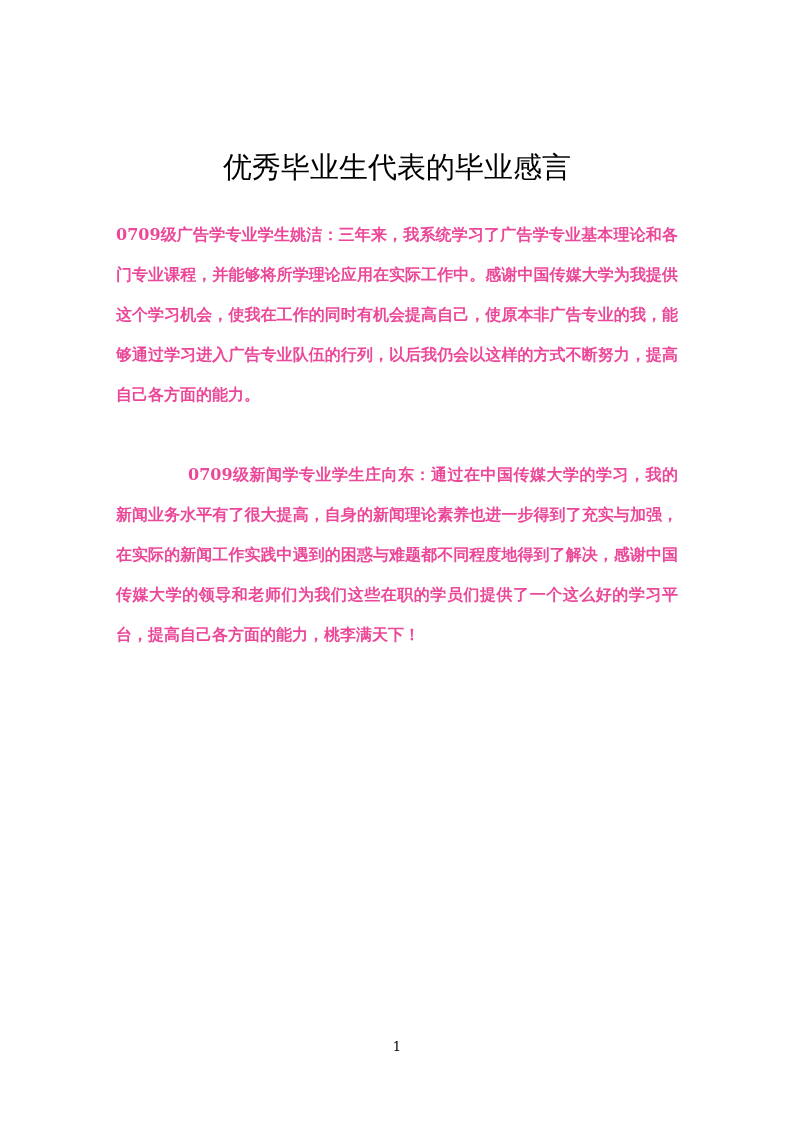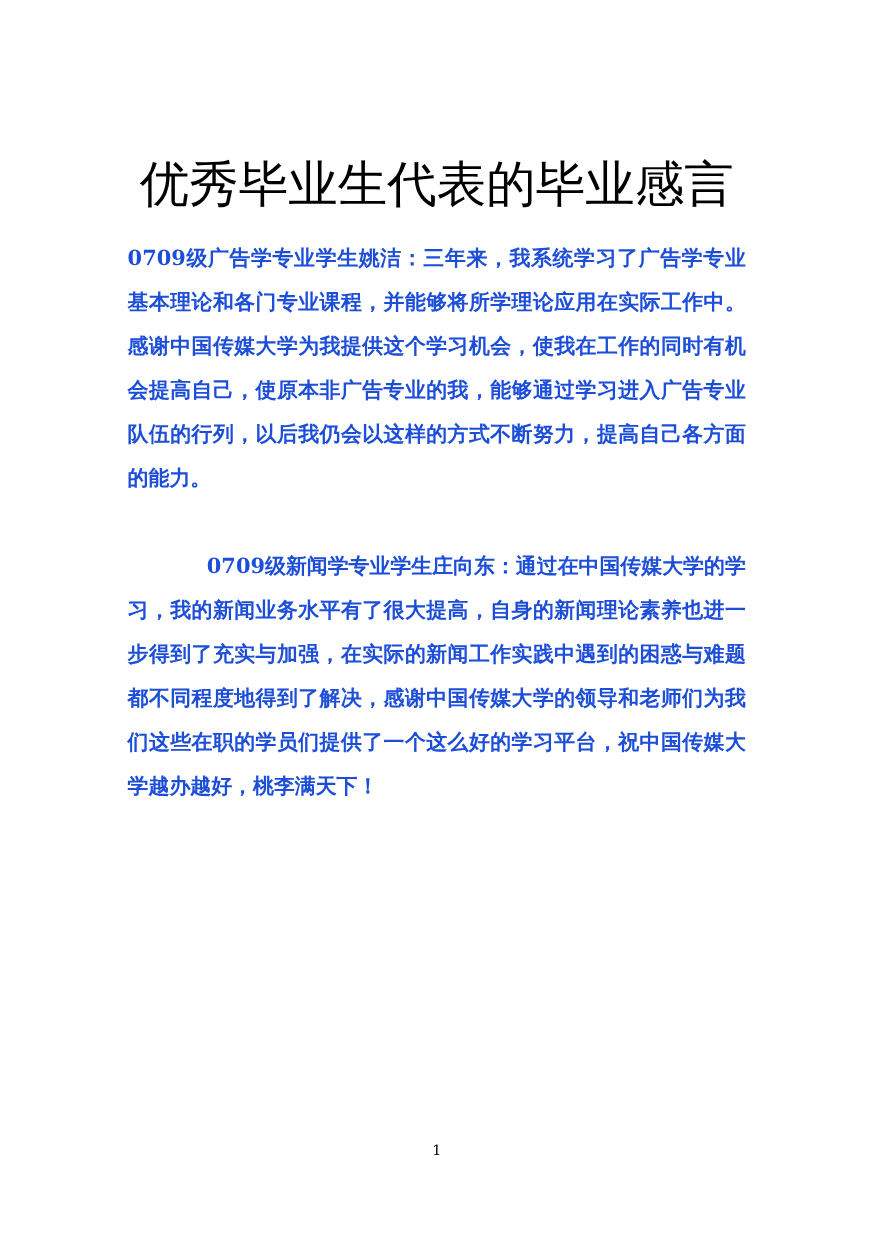--- a/index.html
+++ b/index.html
@@ -24,37 +24,37 @@
     position: absolute;
     left: 116px;
     top: 0;
     width: 562px;
   }
   .doc-title {
     margin: 0;
     padding: 0;
     font-family: Liberation Sans, sans-serif;
     font-weight: 400;
-    font-size: 45px;
+    font-size: 29px;
     line-height: 57px;
     text-align: center;
     letter-spacing: 0px;
     color: #000000;
     padding-top: 139px;
   }
   .para {
     margin: 0;
     padding: 0;
     font-family: "DejaVu Serif", "Liberation Serif", serif;
     font-weight: 700;
-    font-size: 19px;
+    font-size: 16px;
     line-height: 40px;
     text-align: justify;
     text-justify: inter-character;
-    color: #1d4ed8;
+    color: #ec4899;
     word-break: break-all;
     text-align-last: left;
   }
   .para.indent {
     text-indent: 72px;
   }
   .spacer-line {
     height: 40px;
     line-height: 40px;
     font-size: 24.5px;
@@ -82,21 +82,21 @@
   <div class="doc-body">
 
     <h1 class="doc-title">优秀毕业生代表的毕业感言</h1>
 
     <div class="gap-title-body"></div>
 
     <p class="para">0709级广告学专业学生姚洁：三年来，我系统学习了广告学专业基本理论和各门专业课程，并能够将所学理论应用在实际工作中。感谢中国传媒大学为我提供这个学习机会，使我在工作的同时有机会提高自己，使原本非广告专业的我，能够通过学习进入广告专业队伍的行列，以后我仍会以这样的方式不断努力，提高自己各方面的能力。</p>
 
     <div class="spacer-line">&nbsp;</div>
 
-    <p class="para indent">0709级新闻学专业学生庄向东：通过在中国传媒大学的学习，我的新闻业务水平有了很大提高，自身的新闻理论素养也进一步得到了充实与加强，在实际的新闻工作实践中遇到的困惑与难题都不同程度地得到了解决，感谢中国传媒大学的领导和老师们为我们这些在职的学员们提供了一个这么好的学习平台，祝中国传媒大学越办越好，桃李满天下！</p>
+    <p class="para indent">0709级新闻学专业学生庄向东：通过在中国传媒大学的学习，我的新闻业务水平有了很大提高，自身的新闻理论素养也进一步得到了充实与加强，在实际的新闻工作实践中遇到的困惑与难题都不同程度地得到了解决，感谢中国传媒大学的领导和老师们为我们这些在职的学员们提供了一个这么好的学习平台，提高自己各方面的能力，桃李满天下！</p>
 
     <div class="spacer-line">&nbsp;</div>
 
 
   </div>
 
   <div class="footer">
     <span>1</span>
   </div>
 

